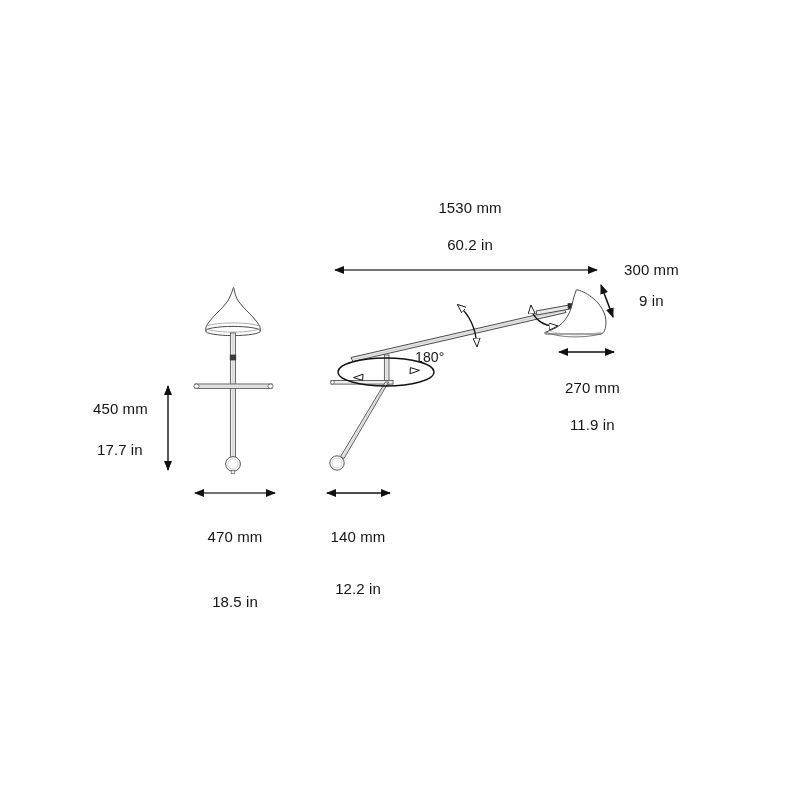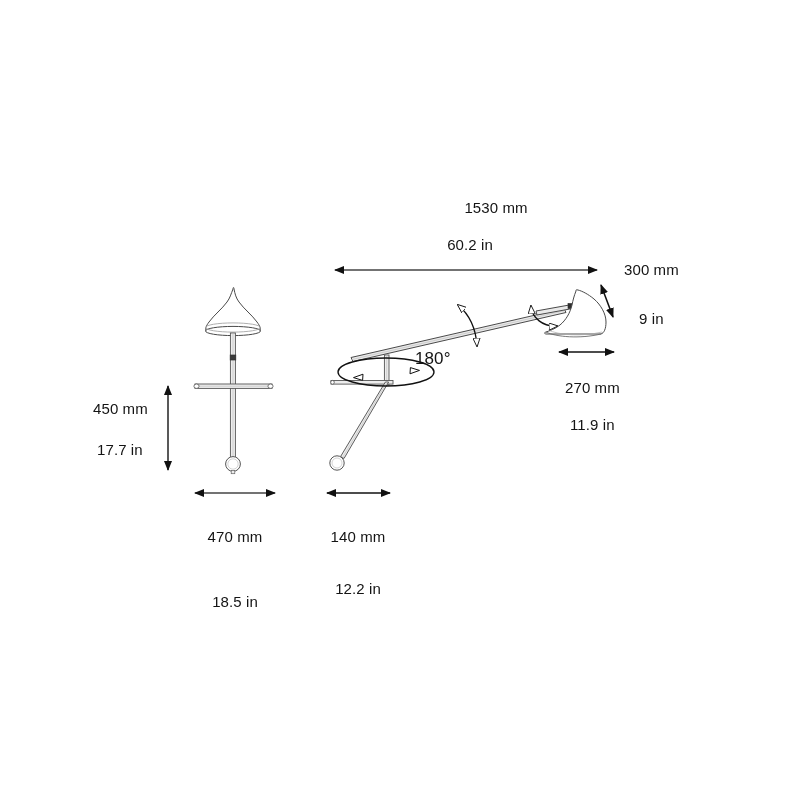--- a/index.html
+++ b/index.html
@@ -30,21 +30,21 @@
   }
   .dim-label {
     position: absolute;
     font-family: "Liberation Sans", sans-serif;
     font-size: 15px;
     color: #141414;
     white-space: nowrap;
     letter-spacing: 0.1px;
   }
   .dim-label.small {
-    font-size: 17px;
+    font-size: 14px;
   }
   .center {
     transform: translateX(-50%);
   }
 </style>
 </head>
 <body>
 
 <div id="drawing-root">
 
@@ -185,25 +185,25 @@
 
     <g>
       <line x1="195" y1="493" x2="275" y2="493" stroke="#444444" stroke-width="1.5" marker-start="url(#solid-arrow-start)" marker-end="url(#solid-arrow-end)"></line>
     </g>
 
     <g>
       <line x1="327" y1="493" x2="390" y2="493" stroke="#111111" stroke-width="1.5" marker-start="url(#solid-arrow-start)" marker-end="url(#solid-arrow-end)"></line>
     </g>
   </svg>
 
-  <div class="dim-label center" style="left:496px; top:199px;text-align:center;">1530 mm</div>
+  <div class="dim-label center" style="left:470px; top:199px;text-align:center;">1530 mm</div>
   <div class="dim-label center" style="left:470px; top:236px;">60.2 in</div>
 
   <div class="dim-label" style="left:624px; top:261px;">300 mm</div>
-  <div class="dim-label" style="left:639px; top:310px;">9 in</div>
+  <div class="dim-label" style="left:639px; top:292px;">9 in</div>
 
   <div class="dim-label" style="left:565px; top:379px;">270 mm</div>
   <div class="dim-label" style="left:570px; top:416px;">11.9 in</div>
 
   <div class="dim-label" style="left:93px; top:400px;">450 mm</div>
   <div class="dim-label" style="left:97px; top:441px;">17.7 in</div>
 
   <div class="dim-label center" style="left:235px; top:528px;">470 mm</div>
   <div class="dim-label center" style="left:235px; top:565px;margin-top:28px;">18.5 in</div>
 

